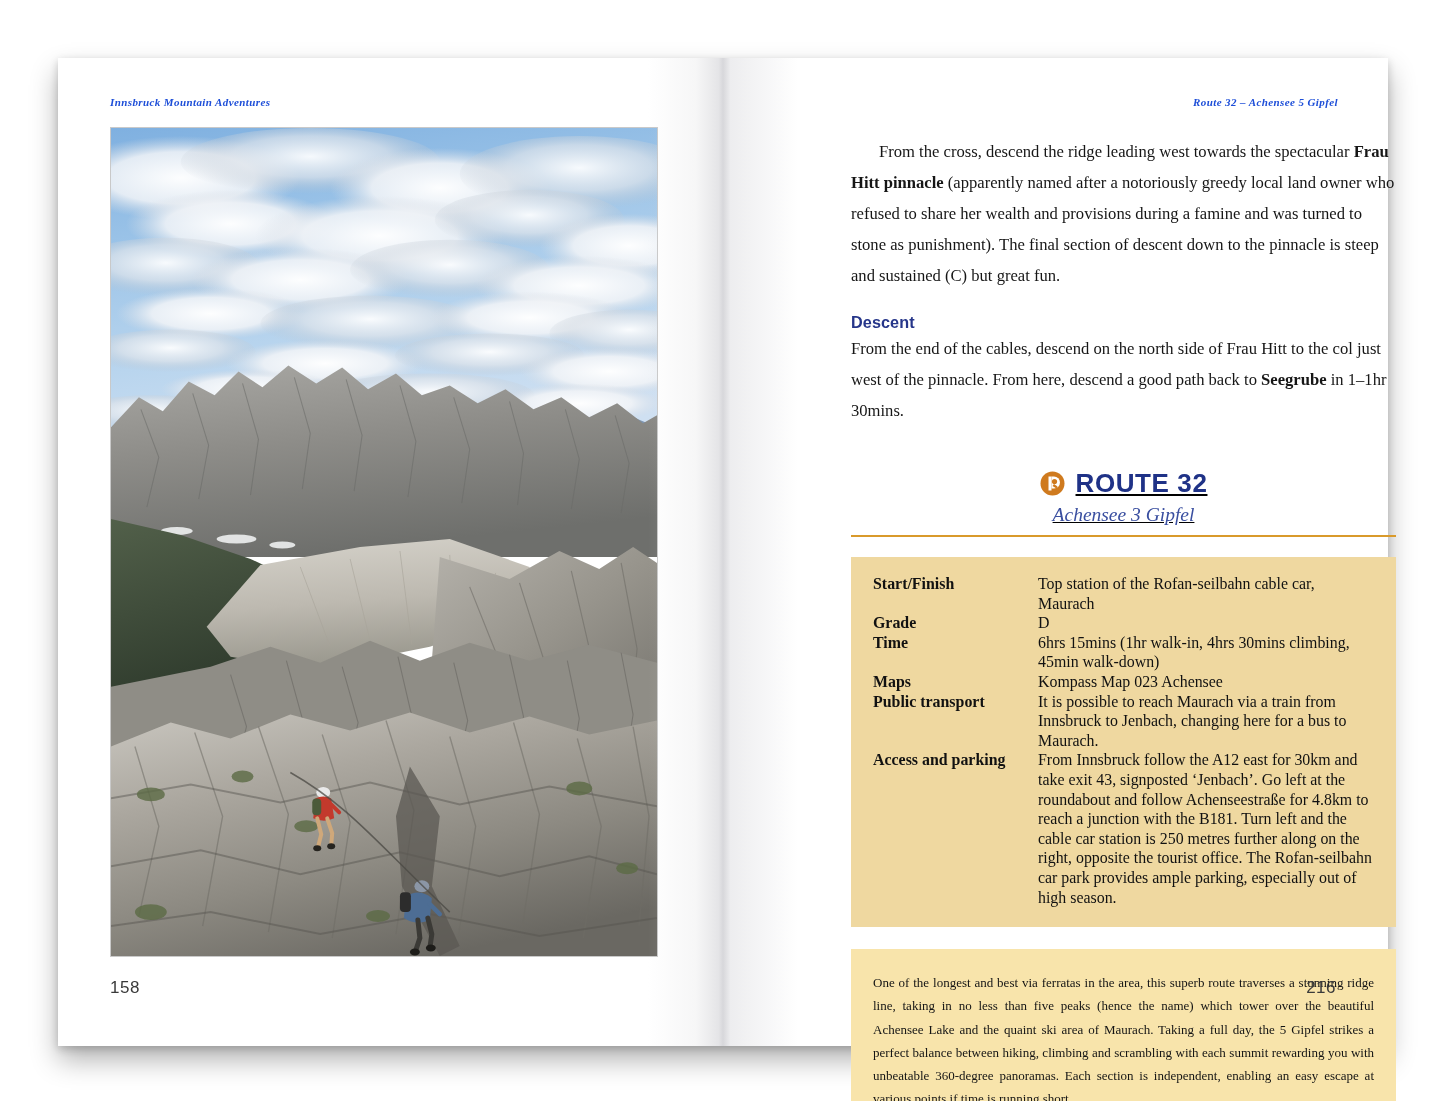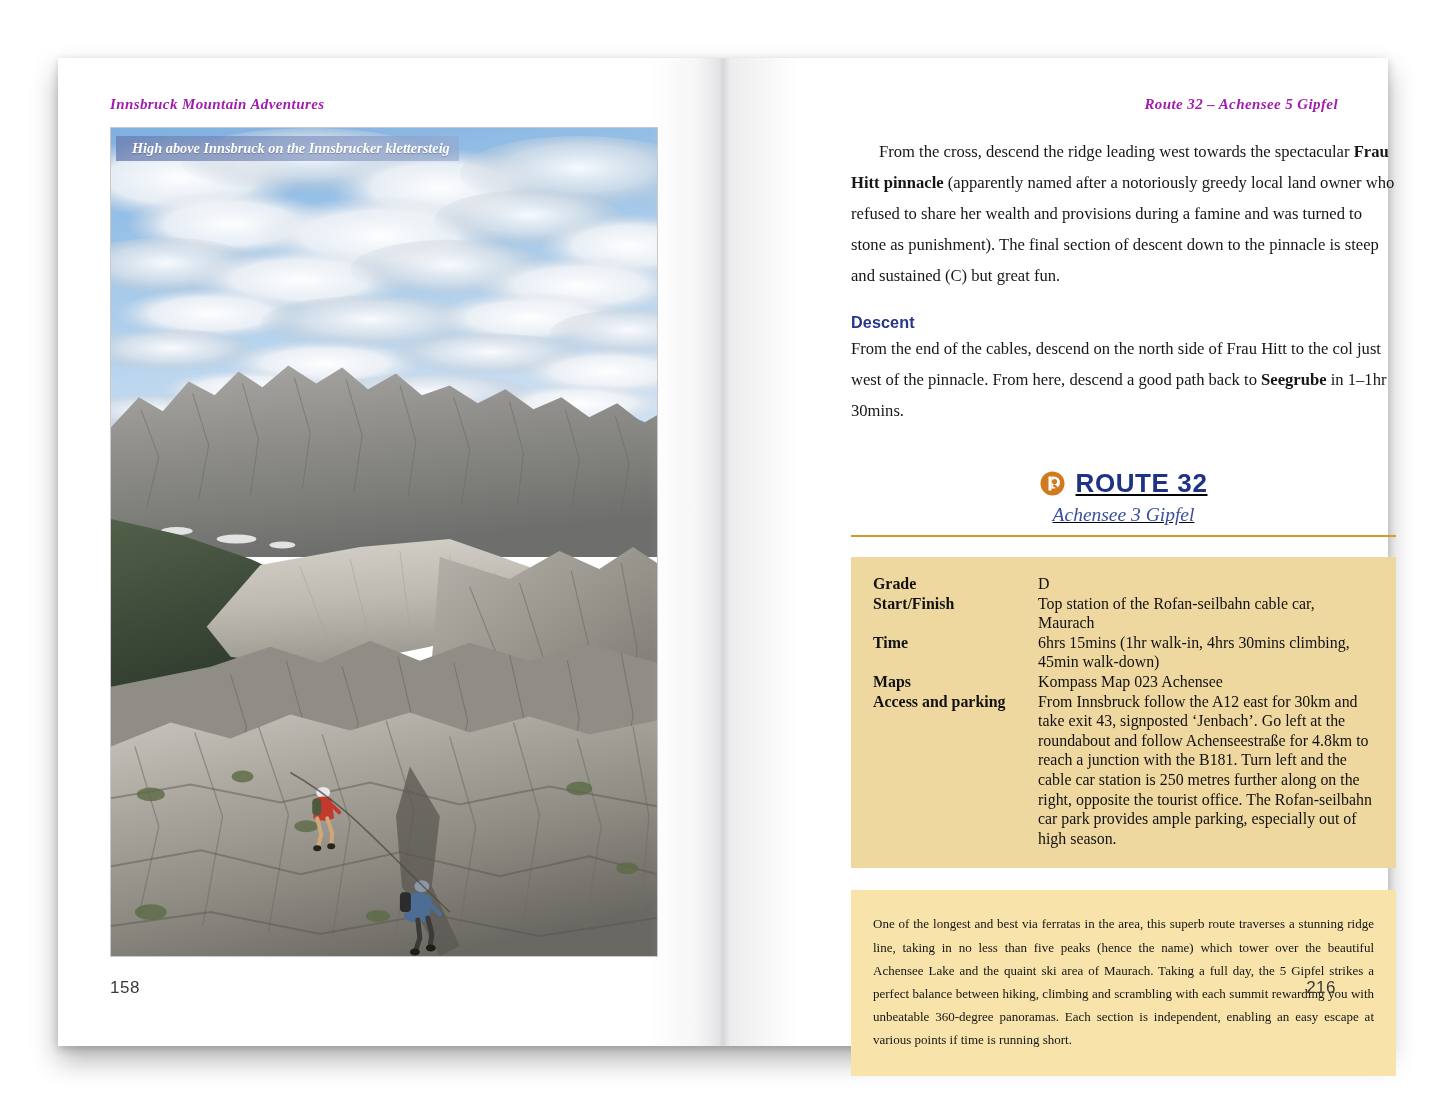--- a/index.html
+++ b/index.html
@@ -33,25 +33,25 @@
     pointer-events:none;
     z-index:5;
   }
   .page{position:absolute;top:0;height:100%;}
   #page-left{left:0;width:665px;}
   #page-right{left:665px;width:665px;}
 
   
   .running-head{
     position:absolute; top:38px;
-    color:#a21caf;
+    color:#1d4ed8;
     font-family:"Liberation Serif", serif;
     font-style:italic;
     font-weight:bold;
-    font-size:15px;
+    font-size:11px;
     letter-spacing:.4px;
     white-space:nowrap;
   }
   #head-left{left:52px;}
   #head-right{right:50px;text-align:right;font-style:italic;}
 
   
   .folio{
     position:absolute; bottom:48px;
     font-family:"Liberation Sans", sans-serif;
@@ -386,21 +386,20 @@
           <path d="M308,794 l2,18 -4,12" stroke="#3b3a36" stroke-width="5" fill="none" stroke-linecap="round"></path>
           <path d="M318,792 l4,16 -2,14" stroke="#3b3a36" stroke-width="5" fill="none" stroke-linecap="round"></path>
           <path d="M320,778 l10,10" stroke="#4d6d94" stroke-width="4.5" fill="none" stroke-linecap="round"></path>
           <ellipse cx="305" cy="826" rx="5" ry="3.5" fill="#1d1c19"></ellipse>
           <ellipse cx="321" cy="822" rx="5" ry="3.5" fill="#1d1c19"></ellipse>
         </g>
 
         <path d="M180,646 C240,680 270,720 340,786" stroke="#4a4843" stroke-width="1.6" fill="none" opacity="0.75"></path>
       </svg>
 
-      <div id="photo-caption">High above Innsbruck on the Innsbrucker klettersteig</div>
     </div>
 
     <div class="folio" id="folio-left">158</div>
   </div>
 
   <div class="page" id="page-right">
 
     <div class="running-head" id="head-right">Route 32 – Achensee 5 Gipfel</div>
 
     <div id="right-col">
@@ -423,34 +422,38 @@
           <div id="route-number">ROUTE 32</div>
         </div>
         <div id="route-name">Achensee 3 Gipfel</div>
         <div id="route-rule"></div>
       </div>
 
       <div id="info-box">
         <table id="info-table">
           <tbody>
               <tr>
+                <td class="k">Start/Finish</td>
+                <td class="v">Top station of the Rofan-seilbahn cable car, Maurach</td>
+              </tr>
+              <tr>
                 <td class="k">Grade</td>
                 <td class="v">D</td>
               </tr>
               <tr>
-                <td class="k">Start/Finish</td>
-                <td class="v">Top station of the Rofan-seilbahn cable car, Maurach</td>
-              </tr>
-              <tr>
                 <td class="k">Time</td>
                 <td class="v">6hrs 15mins (1hr walk-in, 4hrs 30mins climbing, 45min walk-down)</td>
               </tr>
               <tr>
                 <td class="k">Maps</td>
                 <td class="v">Kompass Map 023 Achensee</td>
+              </tr>
+              <tr>
+                <td class="k">Public transport</td>
+                <td class="v">It is possible to reach Maurach via a train from Innsbruck to Jenbach, changing here for a bus to Maurach.</td>
               </tr>
               <tr>
                 <td class="k">Access and parking</td>
                 <td class="v">From Innsbruck follow the A12 east for 30km and take exit 43, signposted ‘Jenbach’. Go left at the roundabout and follow Achenseestraße for 4.8km to reach a junction with the B181. Turn left and the cable car station is 250 metres further along on the right, opposite the tourist office. The Rofan-seilbahn car park provides ample parking, especially out of high season.</td>
               </tr>
             </tbody>
         </table>
       </div>
 
       <div id="intro-box">

